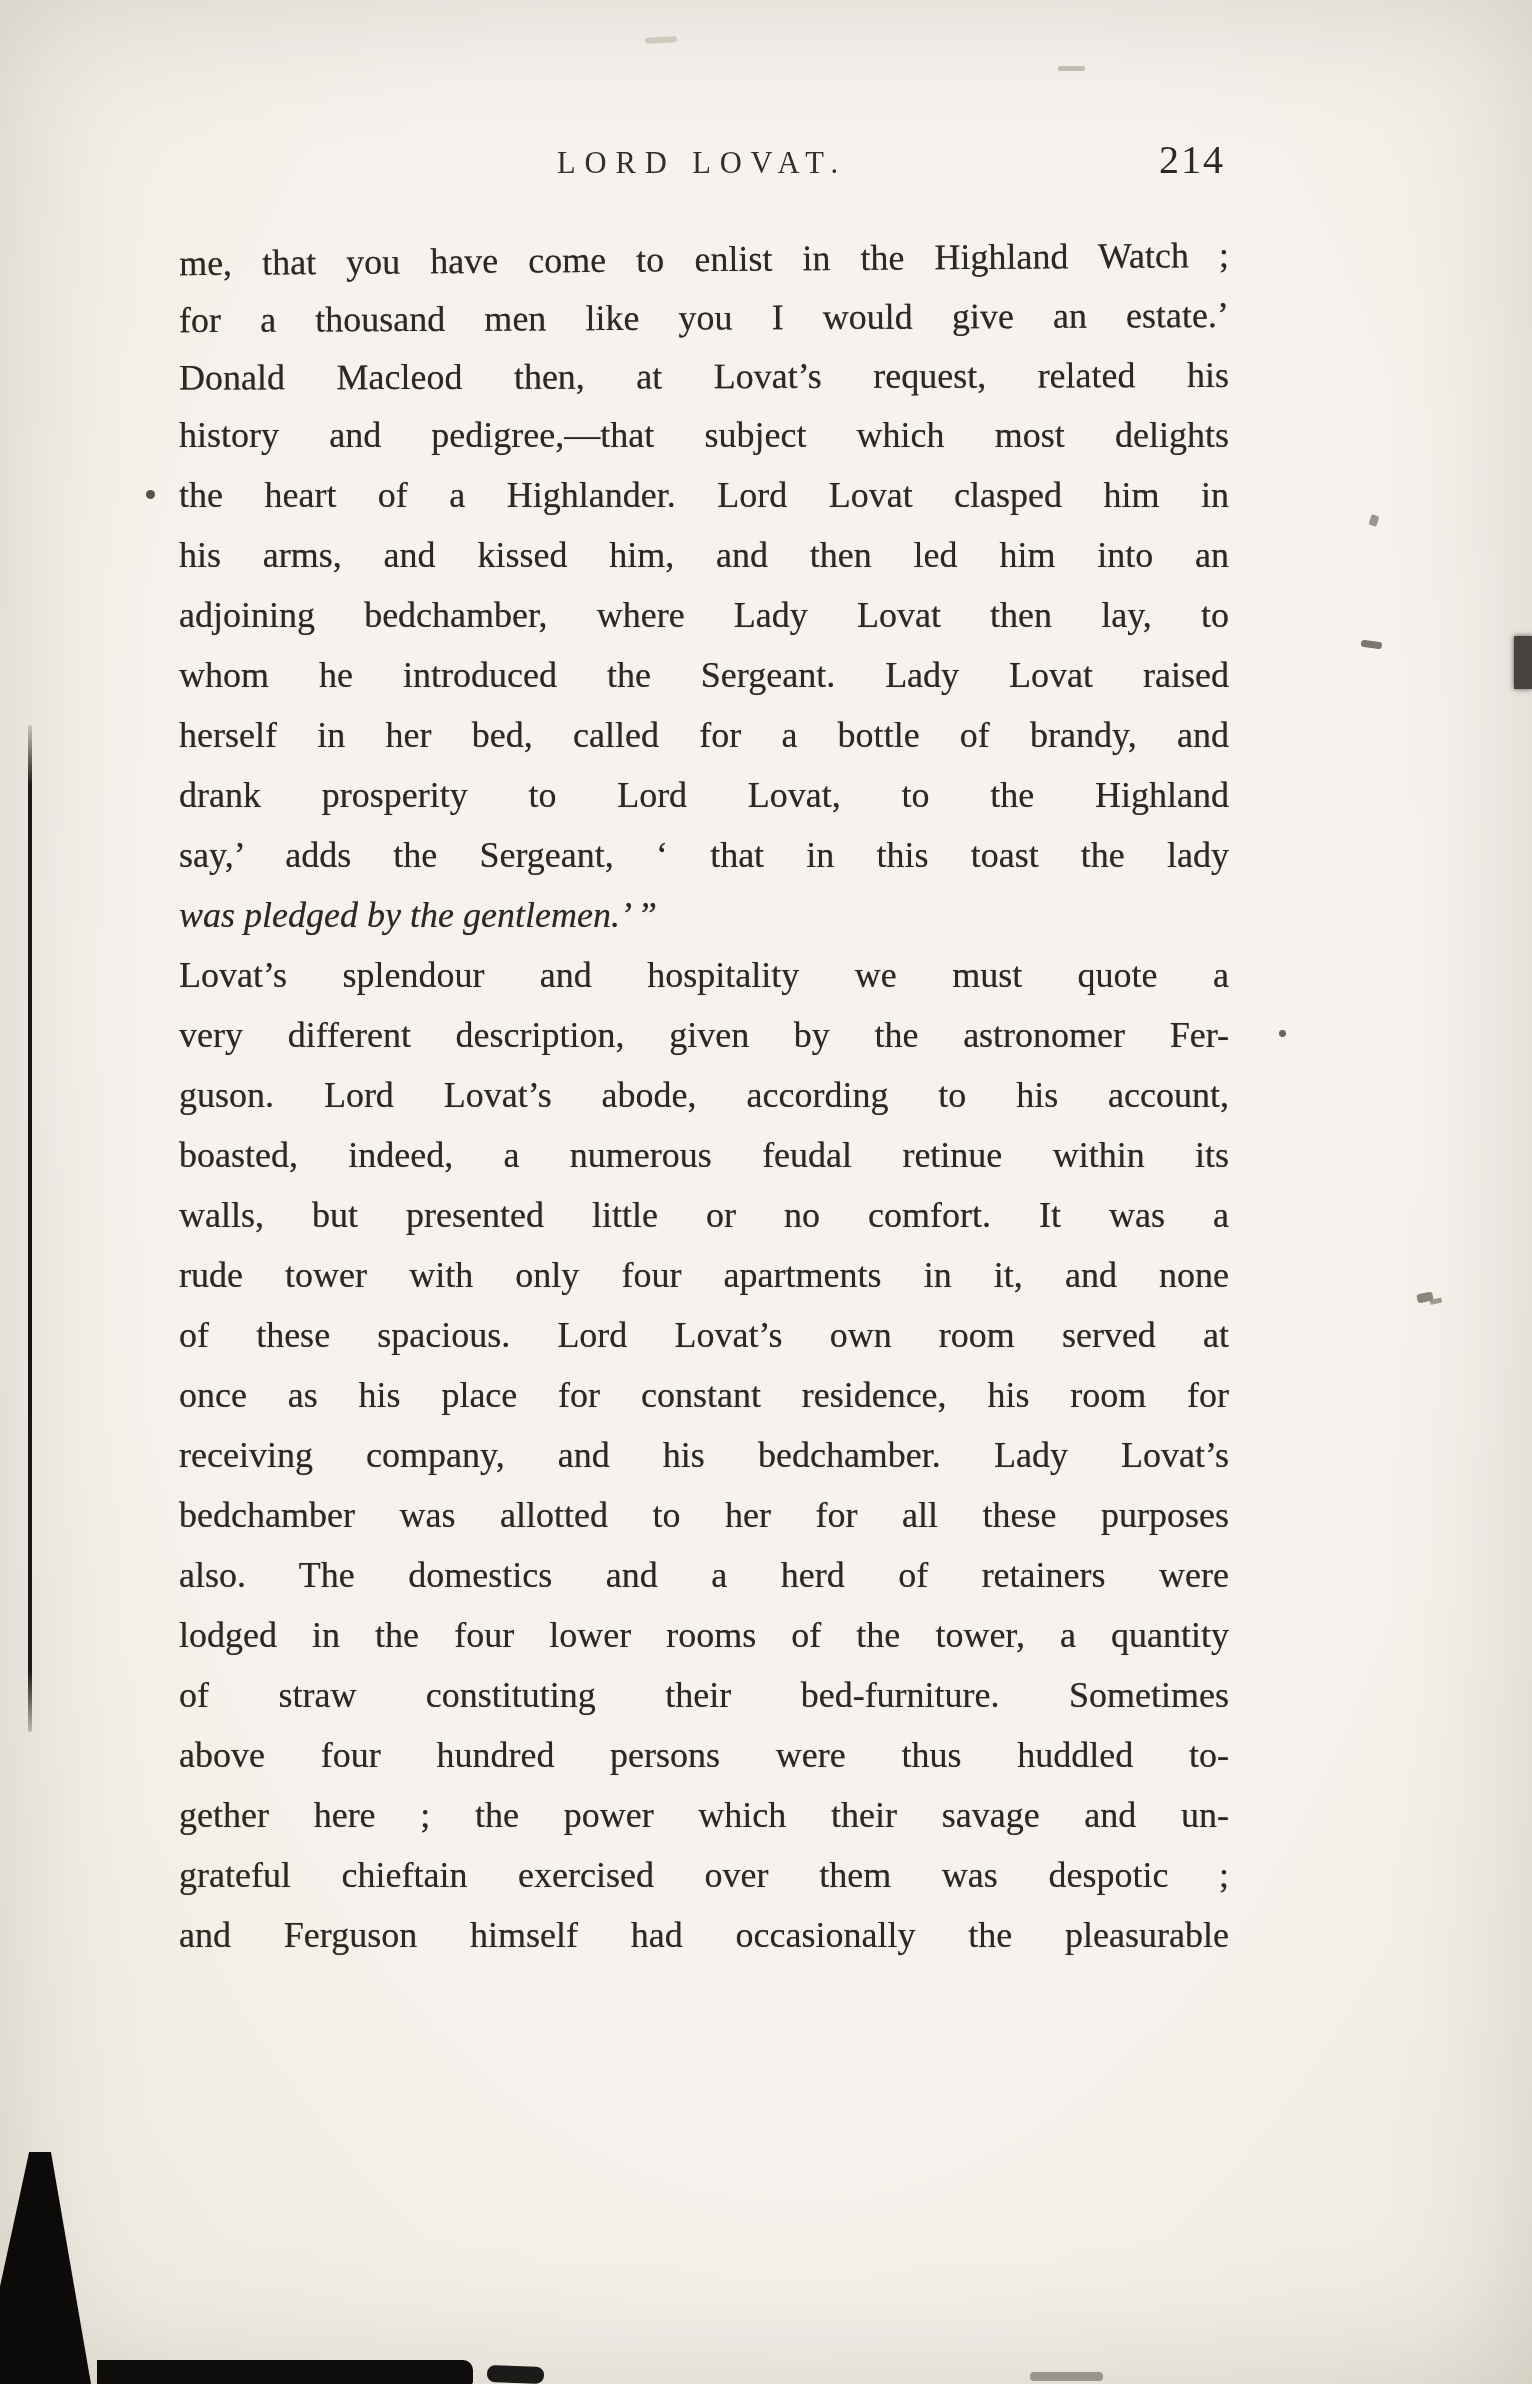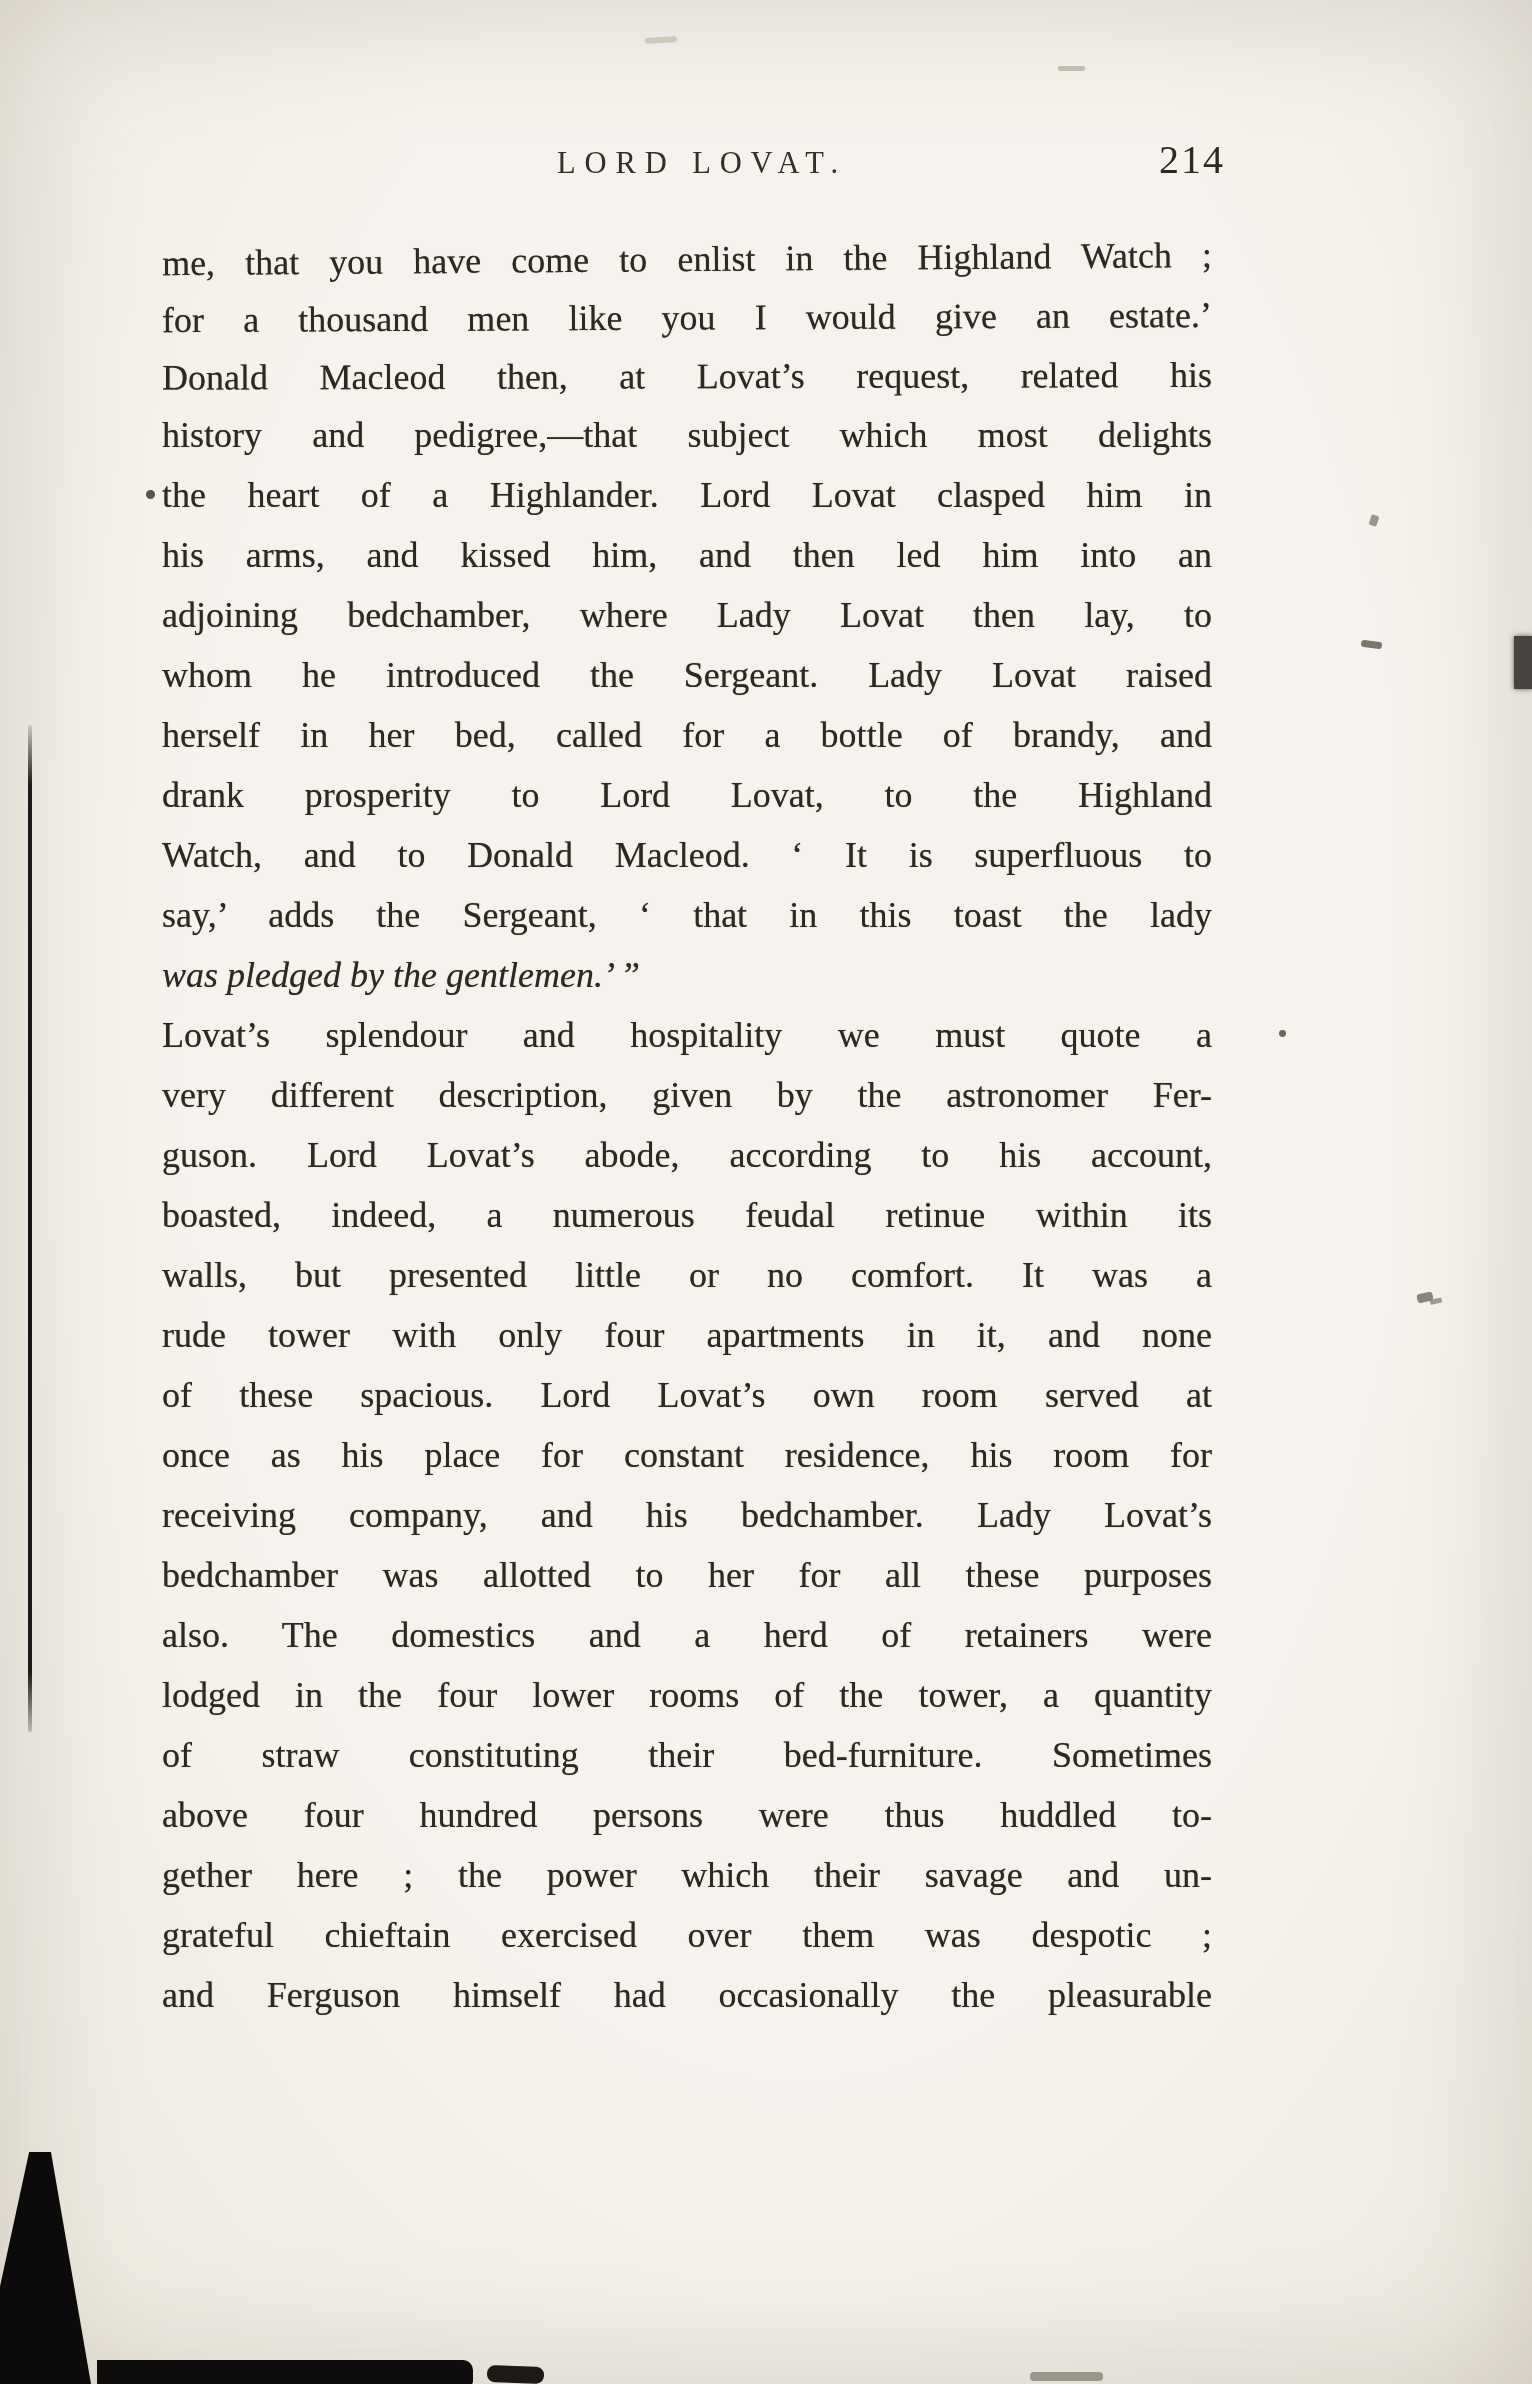--- a/index.html
+++ b/index.html
@@ -25,21 +25,21 @@
   }
   .page-number {
     position:absolute; right:2px; top:-9.9px;
     font-size:40px;
     letter-spacing:2px;
   }
 
   
   .body-text {
     position:absolute;
-    top:225px; left:162px;
+    top:225px; left:179px;
     width:1050px;
     font-size:36px;
     line-height:60px;
     text-shadow: 0 0 0.7px rgba(45,40,34,0.65);
   }
   .line {
     height:60px;
     text-align:justify;
     text-align-last:justify;
     overflow:visible;
@@ -124,21 +124,20 @@
     <div class="line tilt-a">me, that you have come to enlist in the Highland Watch ;</div>
     <div class="line tilt-b">for a thousand men like you I would give an estate.’</div>
     <div class="line tilt-c">Donald Macleod then, at Lovat’s request, related his</div>
     <div class="line">history and pedigree,—that subject which most delights</div>
     <div class="line">the heart of a Highlander. Lord Lovat clasped him in</div>
     <div class="line">his arms, and kissed him, and then led him into an</div>
     <div class="line">adjoining bedchamber, where Lady Lovat then lay, to</div>
     <div class="line">whom he introduced the Sergeant. Lady Lovat raised</div>
     <div class="line">herself in her bed, called for a bottle of brandy, and</div>
     <div class="line">drank prosperity to Lord Lovat, to the Highland</div>
-    <div class="line">Watch, and to Donald Macleod. ‘ It is superfluous to</div>
     <div class="line">say,’ adds the Sergeant, ‘ that in this toast the lady</div>
     <div class="line para-end">was pledged by the gentlemen.’ ”</div>
 
     <div class="line">Lovat’s splendour and hospitality we must quote a</div>
     <div class="line">very different description, given by the astronomer Fer-</div>
     <div class="line">guson. Lord Lovat’s abode, according to his account,</div>
     <div class="line">boasted, indeed, a numerous feudal retinue within its</div>
     <div class="line">walls, but presented little or no comfort. It was a</div>
     <div class="line">rude tower with only four apartments in it, and none</div>
     <div class="line">of these spacious. Lord Lovat’s own room served at</div>

